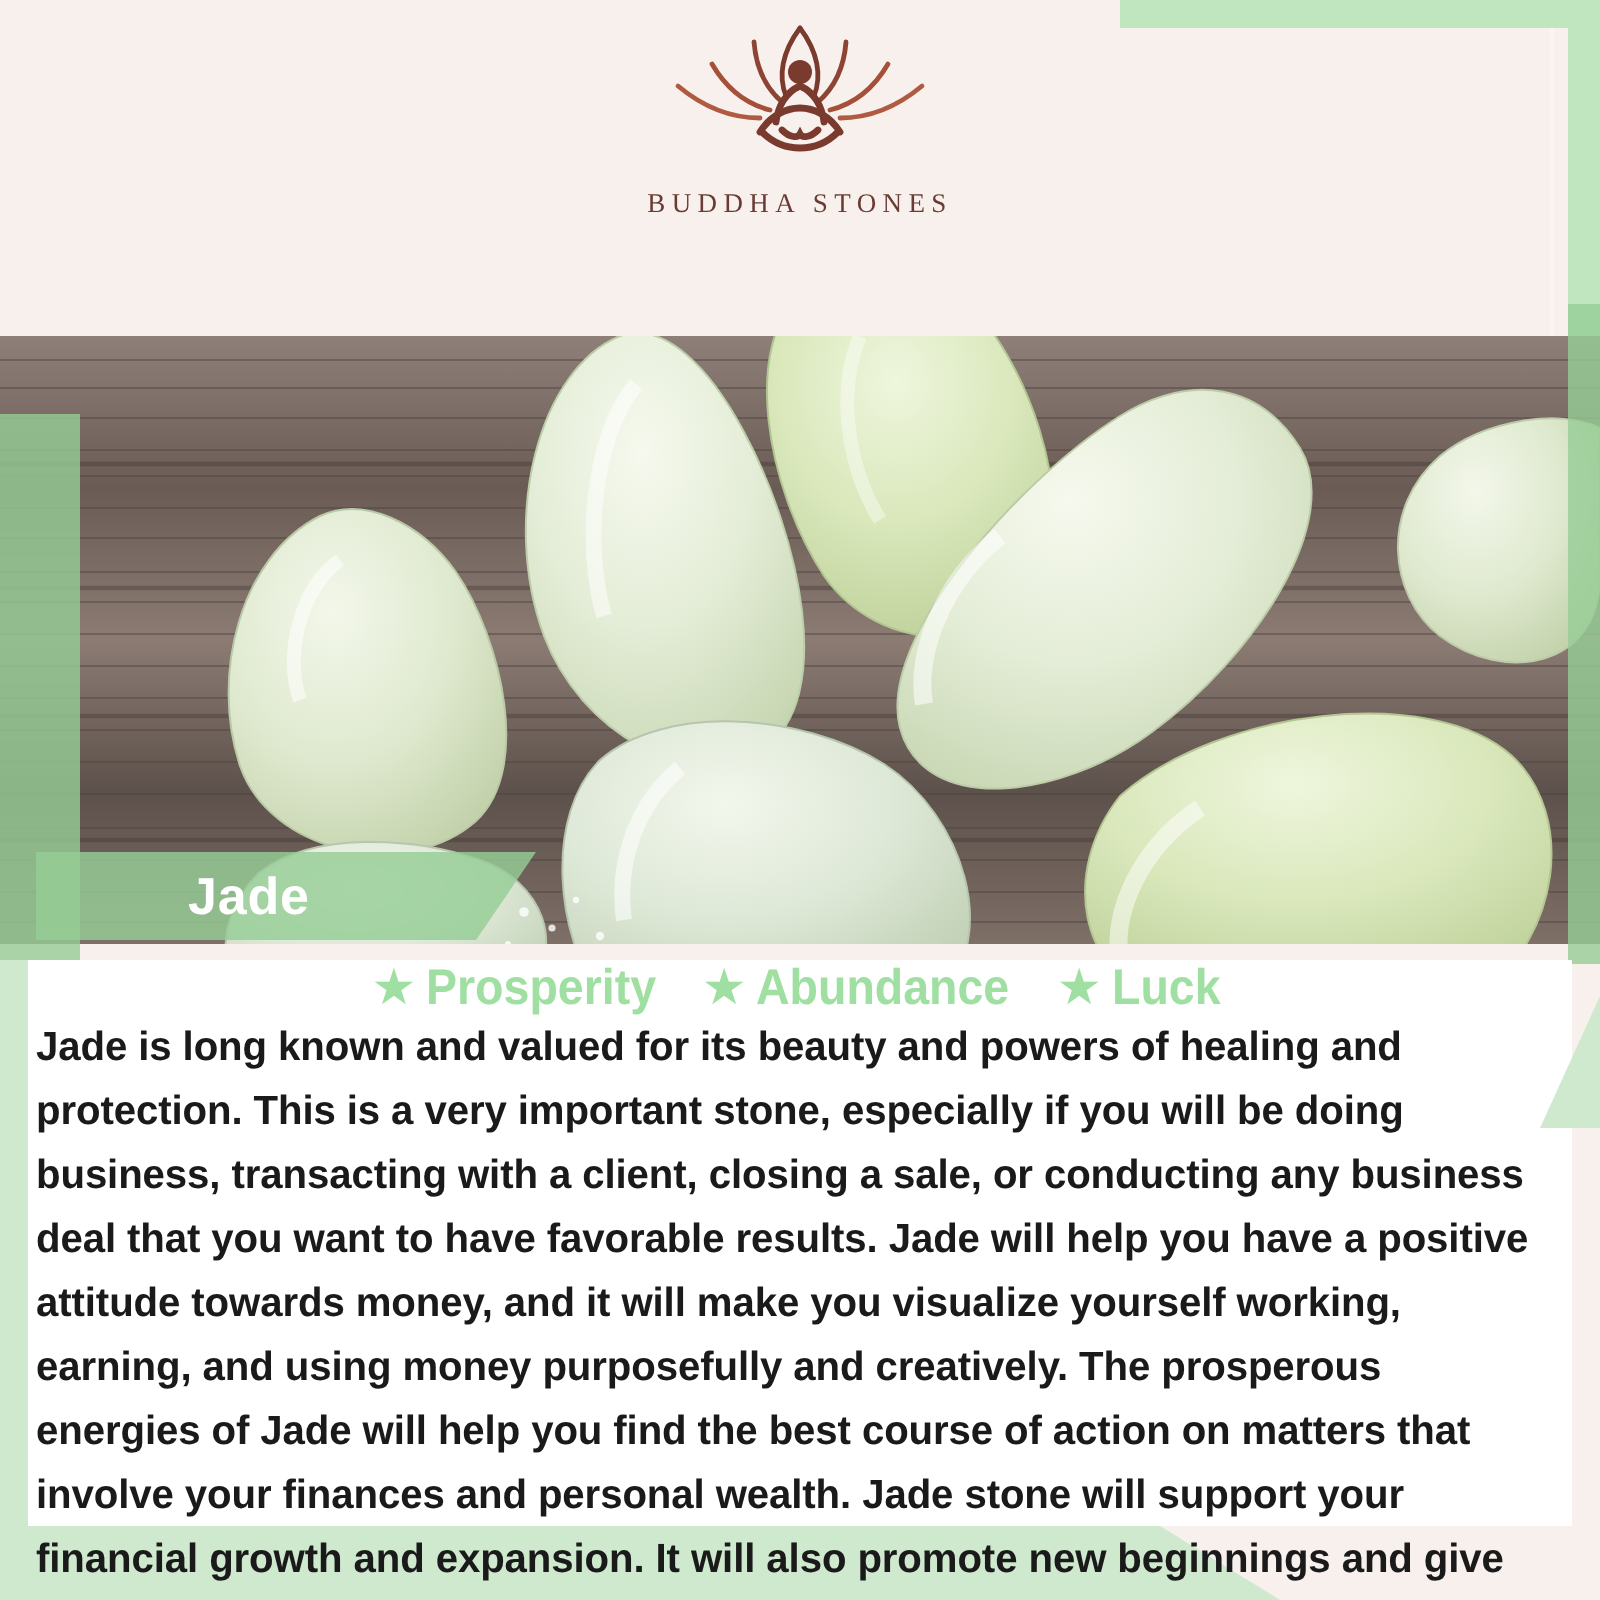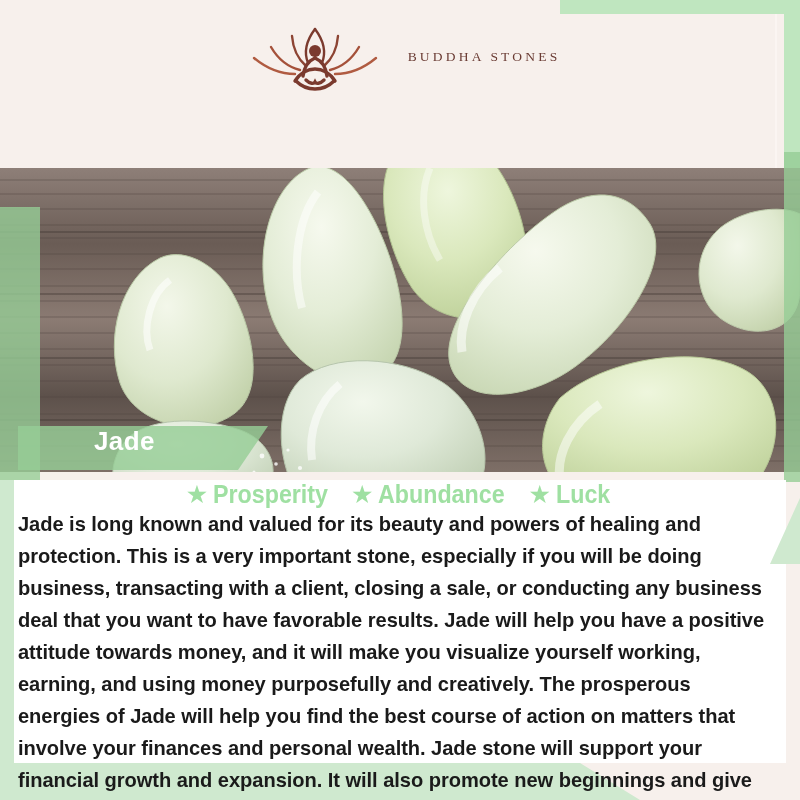--- a/index.html
+++ b/index.html
@@ -27,21 +27,21 @@
   .frame-hairline{
     position:absolute;left:775px;top:14px;width:2px;height:156px;
     background:#fbf5f2;z-index:3;
   }
 
   
   .header{
     position:absolute;left:0;top:0;width:800px;height:118px;z-index:5;
     display:flex;align-items:center;justify-content:center;
   }
-  .logo-wrap{display:flex;flex-direction:row;align-items:center;gap:18px;}
+  .logo-wrap{display:flex;flex-direction:column;align-items:center;gap:18px;}
   .logo-mark{width:150px;height:72px;display:block;}
   .logo-text{
     font-family:"Liberation Serif",serif;
     font-size:13.5px;letter-spacing:3.2px;color:#6a3b33;font-weight:400;
     margin-top:-4px;
   }
 
   
   .title-band{
     position:absolute;left:152px;top:120px;width:496px;height:48px;
@@ -72,21 +72,21 @@
   .bar-right{
     position:absolute;left:784px;top:152px;width:16px;height:330px;
     background:rgba(150,205,150,.80);z-index:7;
   }
 
   
   .jade-banner{
     position:absolute;left:18px;top:426px;width:250px;height:44px;z-index:8;
     background:rgba(150,205,150,.82);
     clip-path:polygon(0 0,100% 0,88% 100%,0 100%);
-    display:flex;
+    display:flex;align-items:center;
   }
   .jade-label{
     margin-left:76px;color:#ffffff;font-weight:700;font-size:26px;
     font-family:"Liberation Sans",sans-serif;letter-spacing:.4px;
   }
 
   
   .body-panel{
     position:absolute;left:0;top:472px;width:800px;height:328px;z-index:6;
     background:#f7f0ec;

